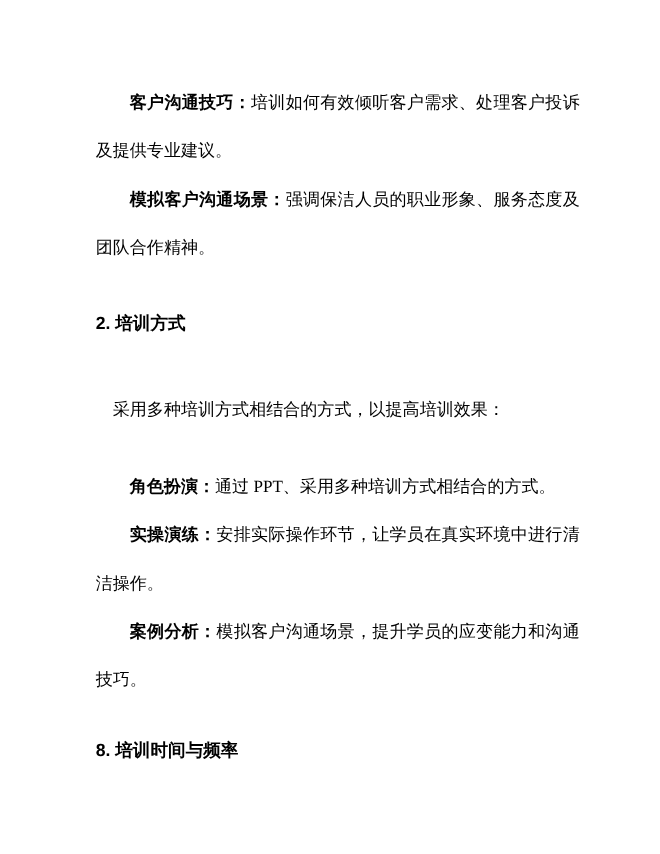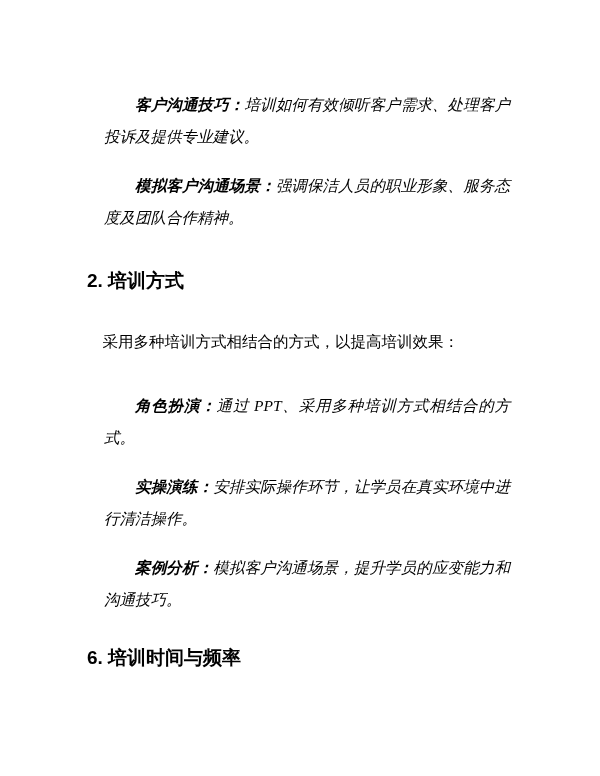--- a/index.html
+++ b/index.html
@@ -14,43 +14,42 @@
     margin: 0;
     background: #ffffff;
     box-sizing: border-box;
     padding: 72px 73px 0 87px;
     color: #000000;
     font-family: "Liberation Serif", "DejaVu Serif", serif;
     font-size: 15.5px;
     overflow: hidden;
   }
   .para {
-    margin: 17px;
-    line-height: 32px;
+    margin: 0;
+    line-height: 44px;
     text-align: justify;
     text-indent: 2em;
     word-break: break-all;
-    font-style: italic;
   }
   .para .lead {
     font-weight: bold;
     font-family: "Liberation Sans", "DejaVu Sans", sans-serif;
   }
   .para-intro {
-    margin: 29px 0 0 0;
+    margin: 46px 0 0 0;
     line-height: 32px;
     text-align: justify;
     text-indent: 1em;
   }
   .heading {
     margin: 31px 0 0 0;
     line-height: 32px;
     font-family: "Liberation Sans", "DejaVu Sans", sans-serif;
     font-weight: bold;
-    font-size: 19px;
+    font-size: 16px;
     text-indent: 0;
   }
   .heading-3 {
     margin-top: 26px;
   }
   .group-start {
     margin-top: 32px;
   }
 </style>
 </head>
@@ -76,15 +75,15 @@
 
   <p class="para">
     <span class="lead">实操演练：</span><span>安排实际操作环节，让学员在真实环境中进行清洁操作。</span>
   </p>
 
 
   <p class="para">
     <span class="lead">案例分析：</span><span>模拟客户沟通场景，提升学员的应变能力和沟通技巧。</span>
   </p>
 
-  <h2 class="heading heading-3">6. 培训时间与频率</h2>
+  <h2 class="heading heading-3">8. 培训时间与频率</h2>
 
 </div>
 
 </body></html>

